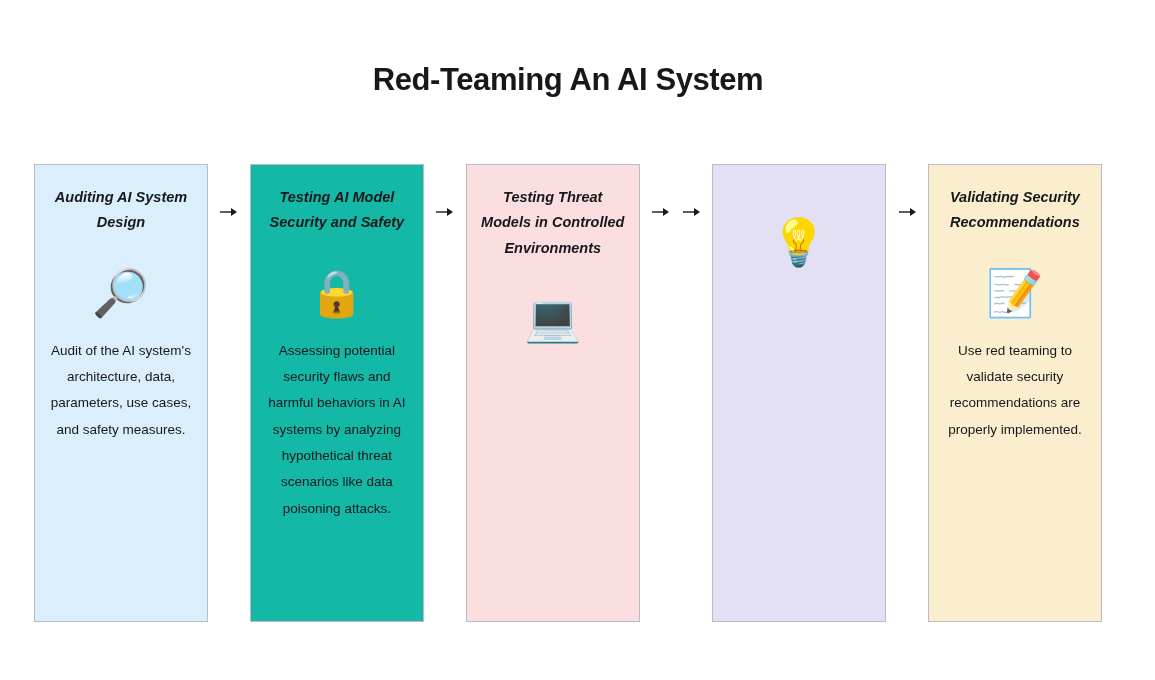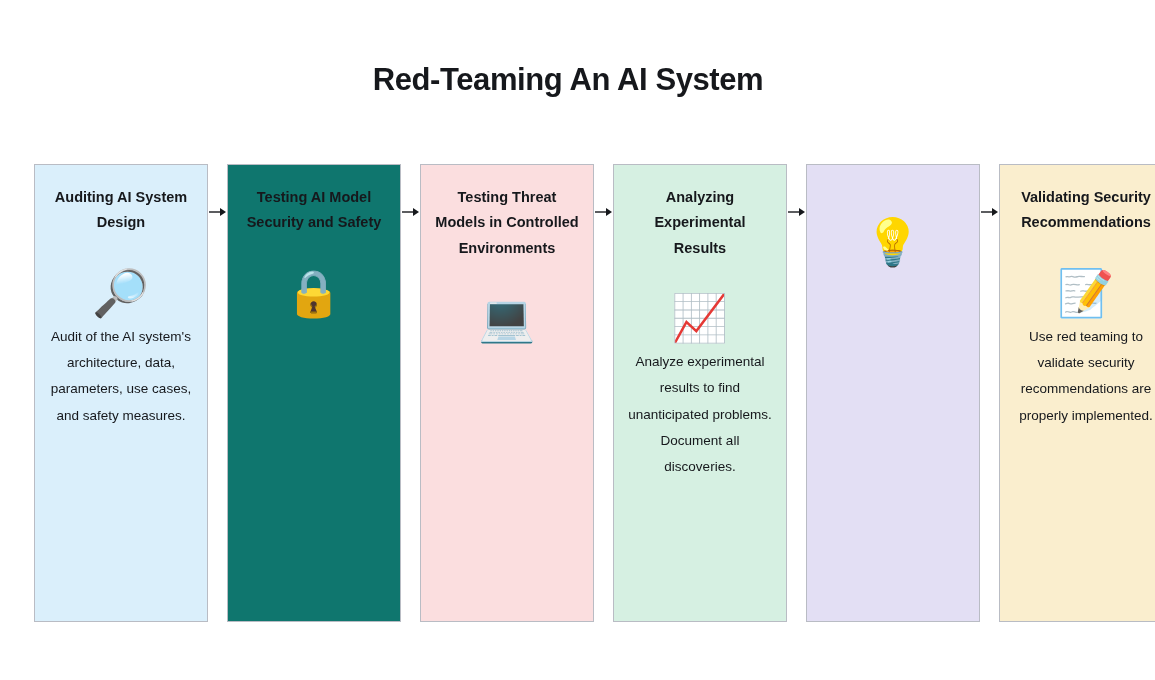--- a/index.html
+++ b/index.html
@@ -62,36 +62,38 @@
     flex-direction: column;
     align-items: center;
   }
   .card-title {
     font-size: 14.5px;
     font-weight: bold;
     line-height: 1.75;
     text-align: center;
     color: #16181c;
     margin: 0;
+    font-style: italic;
   }
   .card-icon {
     font-size: 46px;
     line-height: 1;
     margin-top: 26px;
     height: 62px;
     display: flex;
     align-items: center;
     justify-content: center;
     user-select: none;
   }
   .card-body {
     font-size: 13.5px;
     line-height: 1.95;
     text-align: center;
     color: #16181c;
+    margin-top: 14px;
   }
   
 </style>
 </head>
 <body>
 
 <div class="page">
 
   <h1 class="title">Red-Teaming An AI System</h1>
 
@@ -108,23 +110,24 @@
     <div class="step-wrap">
       <div class="arrow">
         <svg width="17" height="12" viewBox="0 0 17 12" aria-hidden="true">
           <line x1="0" y1="6" x2="12" y2="6" stroke="#16181c" stroke-width="1.4"></line>
           <polygon points="11,2 17,6 11,10" fill="#16181c"></polygon>
         </svg>
       </div>
     </div>
 
     <div class="step-wrap">
-      <div class="card" style="background:#0f766e;">
+      <div class="card" style="background:#14b8a6;">
         <div class="card-title">Testing AI Model Security and Safety</div>
         <div class="card-icon">🔒</div>
+        <div class="card-body">Assessing potential security flaws and harmful behaviors in AI systems by analyzing hypothetical threat scenarios like data poisoning attacks.</div>
       </div>
     </div>
 
     <div class="step-wrap">
       <div class="arrow">
         <svg width="17" height="12" viewBox="0 0 17 12" aria-hidden="true">
           <line x1="0" y1="6" x2="12" y2="6" stroke="#16181c" stroke-width="1.4"></line>
           <polygon points="11,2 17,6 11,10" fill="#16181c"></polygon>
         </svg>
       </div>
@@ -139,27 +142,20 @@
 
     <div class="step-wrap">
       <div class="arrow">
         <svg width="17" height="12" viewBox="0 0 17 12" aria-hidden="true">
           <line x1="0" y1="6" x2="12" y2="6" stroke="#16181c" stroke-width="1.4"></line>
           <polygon points="11,2 17,6 11,10" fill="#16181c"></polygon>
         </svg>
       </div>
     </div>
 
-    <div class="step-wrap">
-      <div class="card" style="background:#d6f0e2;">
-        <div class="card-title">Analyzing Experimental Results</div>
-        <div class="card-icon">📈</div>
-        <div class="card-body">Analyze experimental results to find unanticipated problems. Document all discoveries.</div>
-      </div>
-    </div>
 
     <div class="step-wrap">
       <div class="arrow">
         <svg width="17" height="12" viewBox="0 0 17 12" aria-hidden="true">
           <line x1="0" y1="6" x2="12" y2="6" stroke="#16181c" stroke-width="1.4"></line>
           <polygon points="11,2 17,6 11,10" fill="#16181c"></polygon>
         </svg>
       </div>
     </div>
 

